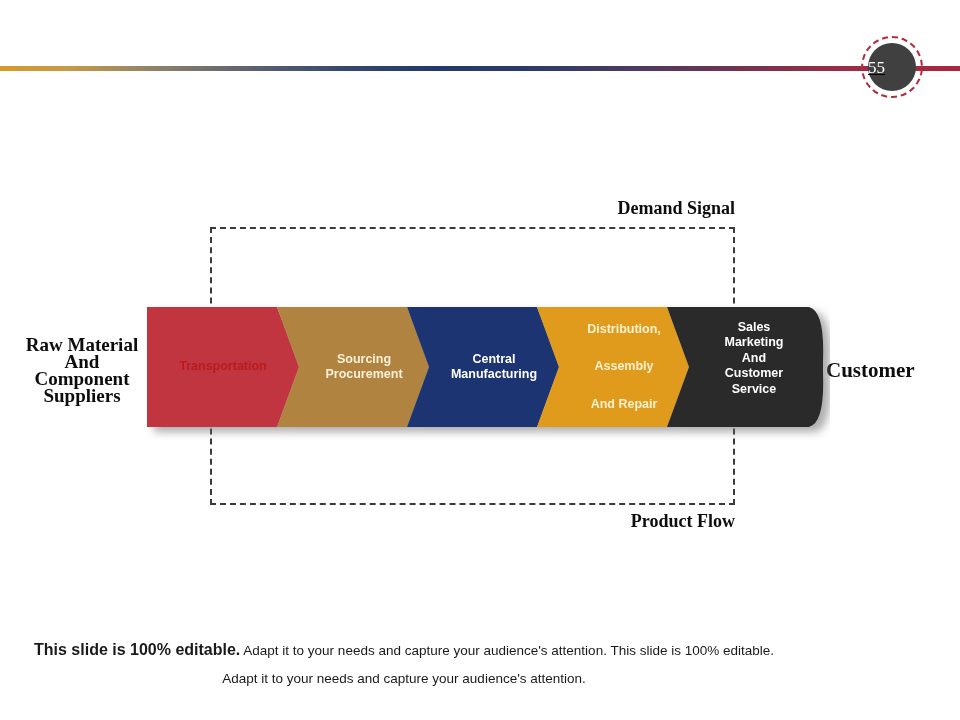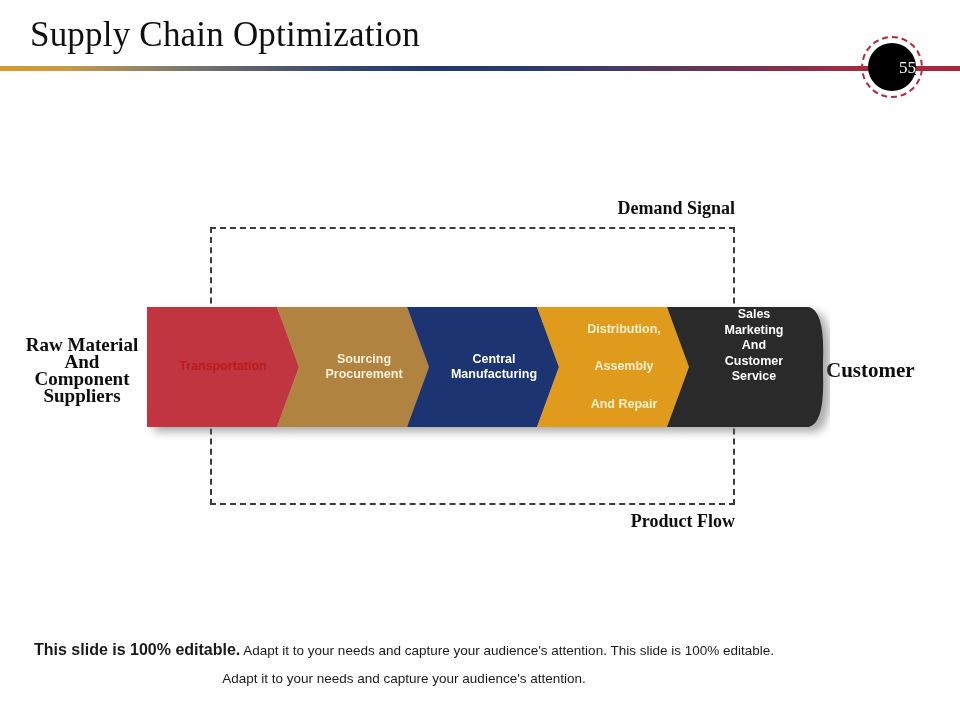--- a/index.html
+++ b/index.html
@@ -24,21 +24,21 @@
       #2c3a6b 55%, #4b3a60 66%, #76324f 78%,
       #9c2c45 88%, #a8263e 100%);
   }
   #badge-wrap{position:absolute;left:861px;top:36px;width:62px;height:62px;}
   #badge-ring{
     position:absolute;inset:0;border:2px dashed #b22a3c;border-radius:50%;
     box-sizing:border-box;
   }
   #badge-circle{
     position:absolute;left:7px;top:7px;width:48px;height:48px;border-radius:50%;
-    background:#000000;display:flex;align-items:center;justify-content:flex-end;text-decoration:underline;
+    background:#404040;display:flex;align-items:center;justify-content:flex-start;text-decoration:underline;
   }
   #badge-num{
     font-family:"Liberation Serif",serif;font-size:17px;color:#fff;line-height:1;
   }
 
   
   #dash-box{
     position:absolute;left:210px;top:227px;width:525px;height:278px;
     border:2px dashed #3a3a3a;box-sizing:border-box;
   }
@@ -80,21 +80,20 @@
   #footer-line1{font-size:13.5px;line-height:20px;}
   #footer-lead{font-weight:bold;font-size:16px;}
   #footer-rest{font-weight:normal;font-size:13.5px;}
   #footer-line2{font-size:13.5px;line-height:20px;margin-top:8px;}
 </style>
 </head>
 <body>
 
 <div id="slide">
 
-  <div id="page-title">Supply Chain Optimization</div>
   <div id="title-rule"></div>
 
   <div id="badge-wrap">
     <div id="badge-ring"></div>
     <div id="badge-circle">
       <span id="badge-num">55</span>
     </div>
   </div>
 
   <div id="demand-signal-label" class="flow-caption">Demand Signal</div>
@@ -136,21 +135,21 @@
         </div>
         <div class="chev-text" style="left: 289px; width: 130px; top: 7px; height: 120px; display: flex; flex-direction: column; align-items: center; justify-content: center; color: rgb(255, 255, 255);">
           <div>Central</div>
           <div>Manufacturing</div>
         </div>
         <div class="chev-text" style="left: 419px; width: 130px; top: 7px; height: 120px; display: flex; flex-direction: column; align-items: center; justify-content: center; color: rgb(253, 241, 207); gap: 22px;">
           <div>Distribution,</div>
           <div>Assembly</div>
           <div>And Repair</div>
         </div>
-        <div class="chev-text" style="left: 549px; width: 130px; top: 7px; height: 90px; display: flex; flex-direction: column; align-items: center; justify-content: flex-start; color: rgb(255, 255, 255);">
+        <div class="chev-text" style="left: 549px; width: 130px; top: 7px; height: 90px; display: flex; flex-direction: column; align-items: center; justify-content: flex-end; color: rgb(255, 255, 255);">
           <div>Sales</div>
           <div>Marketing</div>
           <div>And</div>
           <div>Customer</div>
           <div>Service</div>
         </div>
       </div>
   </div>
 
   <div id="footer">

